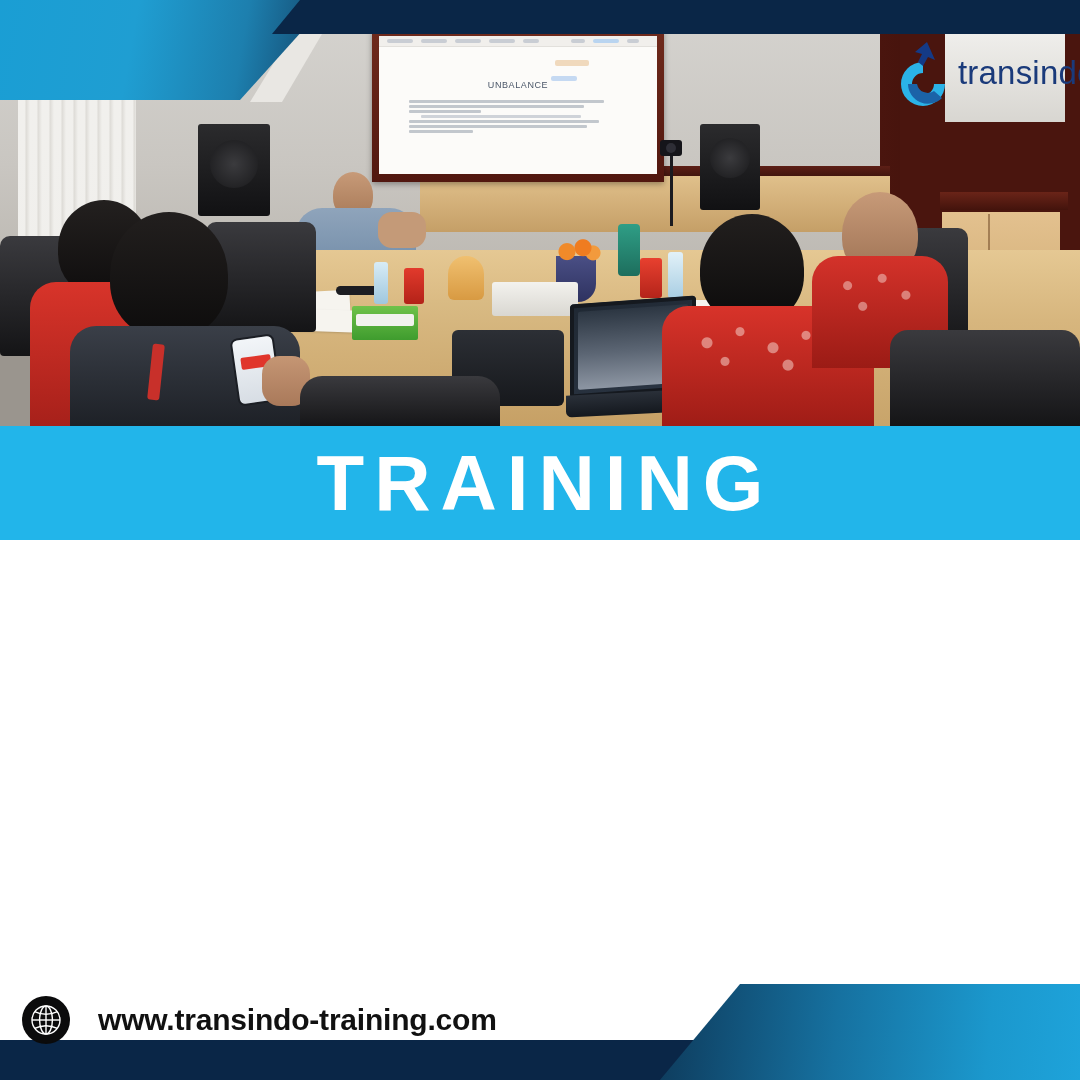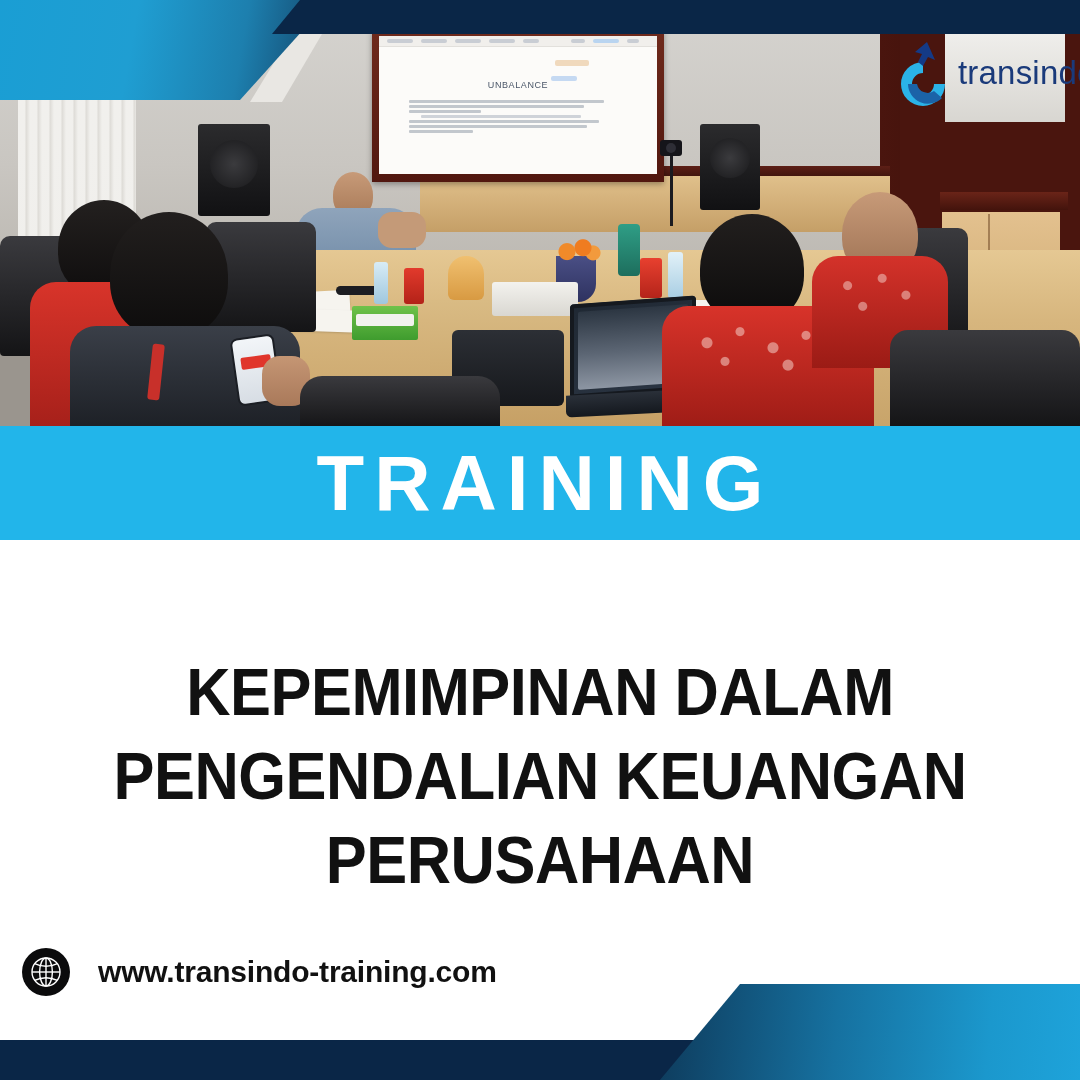--- a/index.html
+++ b/index.html
@@ -227,21 +227,21 @@
     line-height: 84px;
     letter-spacing: -0.5px;
     color: #111111;
     transform: scaleX(0.93);
     margin: 0;
     white-space: nowrap;
   }
 
   
   .footer-url-row {
-    position: absolute; left: 22px; top: 948px;
+    position: absolute; left: 22px; top: 996px;
     display: flex; align-items: center; gap: 28px;
     z-index: 6;
   }
   .globe {
     width: 48px; height: 48px; border-radius: 50%;
     background: #0b0b0c; position: relative; flex: none;
   }
   .url-text {
     font-family: "Liberation Sans", sans-serif;
     font-weight: 700; font-size: 30px; color: #111111;
@@ -397,25 +397,20 @@
         <path d="M39 4 L47 22 L40 19 L35 28 L30 24 L34 16 L27 14 Z" fill="#143a86"></path>
       </svg>
     </div>
     <span class="logo-text">transindo</span>
   </div>
 
   <div class="banner">
     <h1 class="banner-title">TRAINING</h1>
   </div>
 
-  <div class="title-block">
-    <div class="title-line">KEPEMIMPINAN DALAM</div>
-    <div class="title-line">PENGENDALIAN KEUANGAN</div>
-    <div class="title-line">PERUSAHAAN</div>
-  </div>
 
   <div class="footer-url-row">
     <span class="globe">
       <svg viewBox="0 0 48 48" width="48" height="48" aria-hidden="true">
         <circle cx="24" cy="24" r="23" fill="#0b0b0c"></circle>
         <g fill="none" stroke="#ffffff" stroke-width="1.4">
           <circle cx="24" cy="24" r="14"></circle>
           <ellipse cx="24" cy="24" rx="6.4" ry="14"></ellipse>
           <line x1="10" y1="24" x2="38" y2="24"></line>
           <line x1="24" y1="10" x2="24" y2="38"></line>

